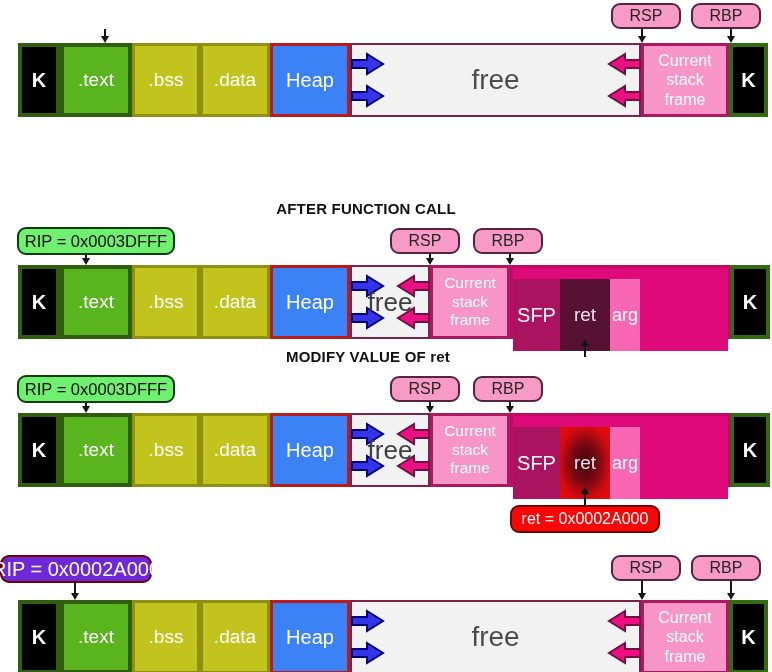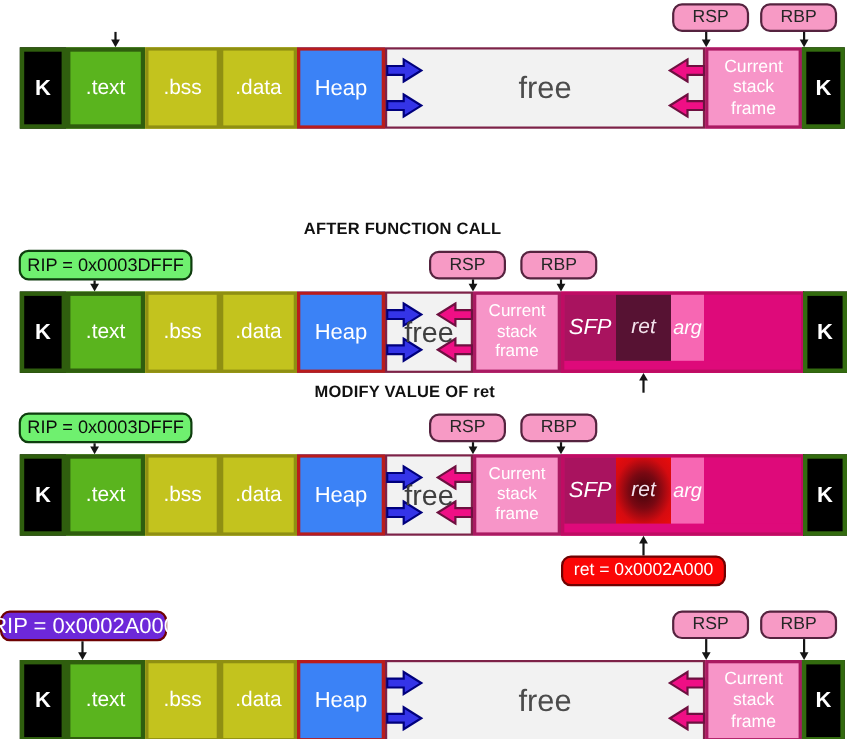--- a/index.html
+++ b/index.html
@@ -22,21 +22,21 @@
   .seg-bss{left:132px;width:68px;background:#c3c31e;border:3px solid #8f8f12;}
   .seg-data{left:200px;width:70px;background:#c3c31e;border:3px solid #8f8f12;}
   .seg-heap{left:270px;width:80px;background:#3b82f6;border:3px solid #b91c1c;font-size:20px;}
   .seg-free{left:350px;width:291px;background:#f2f2f2;border:2px solid #7d2248;color:#4c4c4c;font-size:28px;}
   .seg-free-n{left:350px;width:80px;background:#f2f2f2;border:2px solid #7d2248;color:#3f3f3f;font-size:26px;}
   .seg-stack{left:641px;width:88px;background:#f795c8;border:3px solid #aa1a62;font-size:16px;line-height:1.2;padding:0 3px;}
   .seg-stack-n{left:430px;width:80px;background:#f795c8;border:3px solid #aa1a62;font-size:15.5px;line-height:1.2;padding:0 2px;}
   .seg-k2{left:729px;width:39px;background:#000;border:4px solid #336b0f;font-weight:600;font-size:20px;}
   .seg-k2n{left:730px;width:40px;background:#000;border:4px solid #336b0f;font-weight:600;font-size:20px;}
   .seg-group{left:510px;width:221px;background:#de0a7a;border:3px solid #bf0c63;}
-  .gseg{position:absolute;top:0;height:60px;display:flex;align-items:center;justify-content:center;color:#fff;font-style:italic;}
+  .gseg{position:absolute;top:11px;height:72px;display:flex;align-items:center;justify-content:center;color:#fff;}
   .g-sfp{left:0;width:47px;background:#a9135f;font-size:20px;}
   .g-ret{left:47px;width:50px;background:#571233;font-size:19px;color:#f3e2ec;}
   .g-ret-hot{background:radial-gradient(ellipse at center,#3f050c 0%,#7a0812 38%,#d50b10 72%,#ea0c0c 100%);}
   .g-arg{left:97px;width:30px;background:#f767b3;font-size:18px;}
   .g-wide{left:127px;width:88px;background:#de0a7a;}
   .freetxt{position:relative;z-index:2;}
   .barrow{position:absolute;z-index:1;}
   .barrow.blue polygon{fill:#3434e8;stroke:#00007d;stroke-width:2;}
   .barrow.pink polygon{fill:#ef0f85;stroke:#6e1040;stroke-width:2;}
   .arr-down{position:absolute;width:0;border-left:2px solid #151515;}

